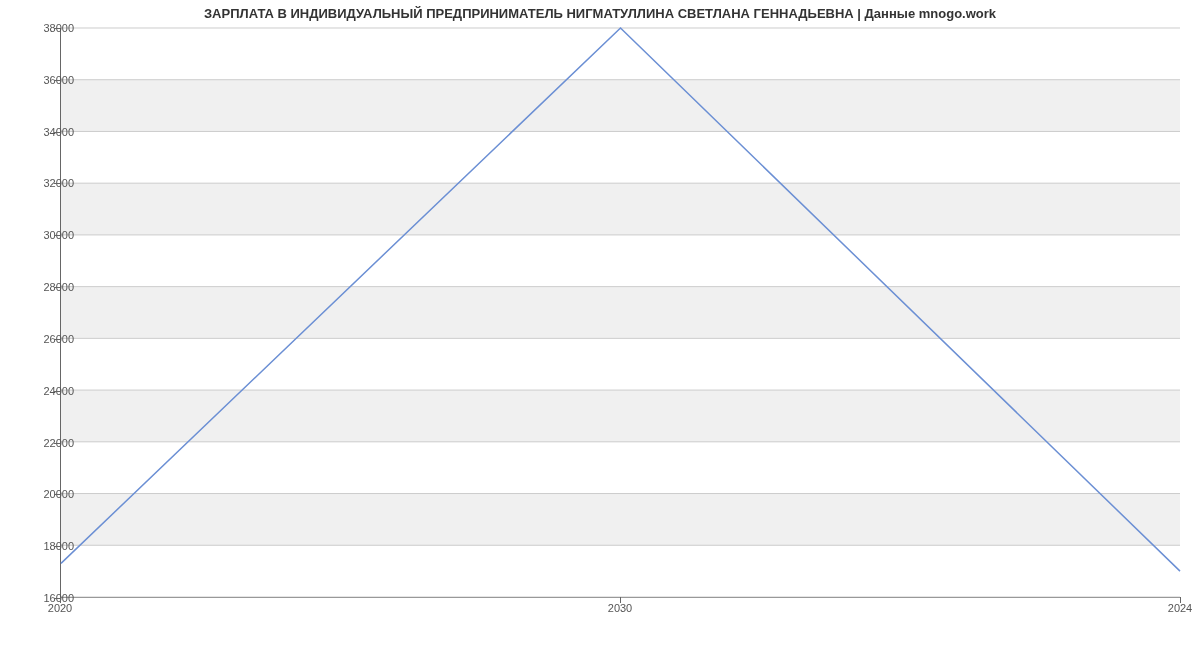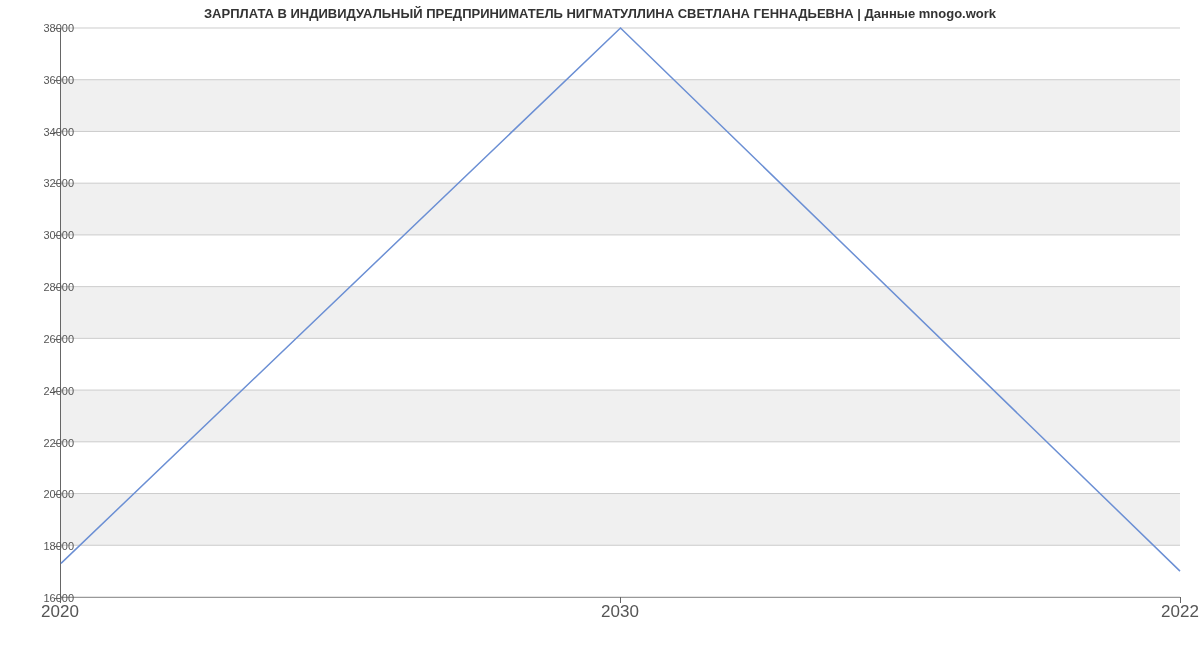--- a/index.html
+++ b/index.html
@@ -41,21 +41,21 @@
     right: 1126px;
     width: 50px;
     text-align: right;
     font-size: 11px;
     color: #555;
     transform: translateY(-50%);
   }
   .x-label {
     position: absolute;
     top: 602px;
-    font-size: 17px;
+    font-size: 11px;
     color: #555;
     transform: translateX(-50%);
   }
   .x-tick {
     position: absolute;
     width: 1px;
     height: 6px;
     background: #666;
     top: 597px;
   }
@@ -135,16 +135,16 @@
       <div class="y-label" style="top: 131.636px;">34000</div>
       <div class="y-tick" style="top: 131.636px;"></div>
       <div class="y-label" style="top: 79.8182px;">36000</div>
       <div class="y-tick" style="top: 79.8182px;"></div>
       <div class="y-label" style="top: 28px;">38000</div>
       <div class="y-tick" style="top: 28px;"></div>
       <div class="x-label" style="left: 60px;">2020</div>
       <div class="x-tick" style="left: 59.5px;"></div>
       <div class="x-label" style="left: 620px;">2030</div>
       <div class="x-tick" style="left: 619.5px;"></div>
-      <div class="x-label" style="left: 1180px;">2022</div>
+      <div class="x-label" style="left: 1180px;">2024</div>
       <div class="x-tick" style="left: 1179.5px;"></div>
     </div>
 </div>
 
 </body></html>

